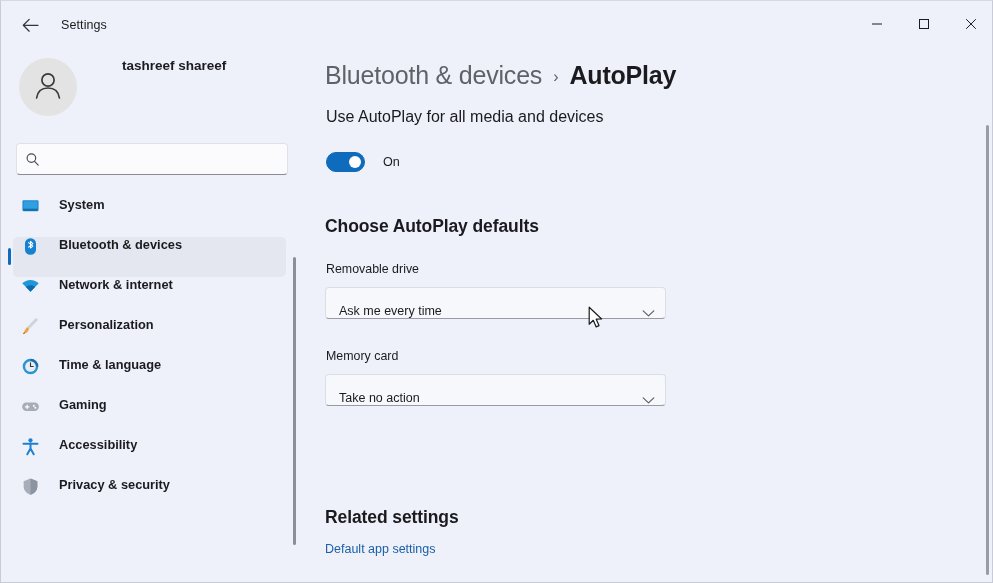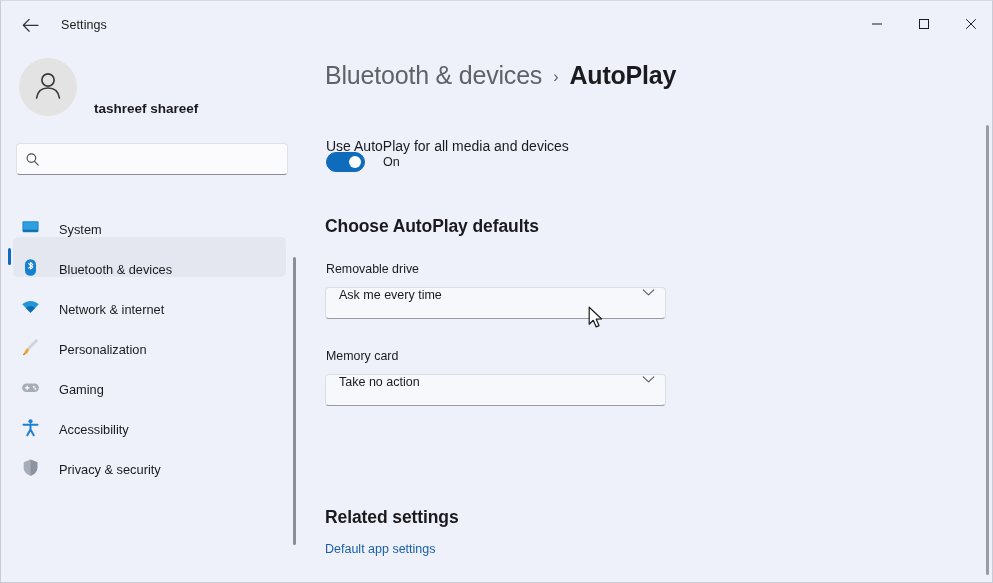--- a/index.html
+++ b/index.html
@@ -47,22 +47,23 @@
     display: flex; align-items: center; justify-content: center;
   }
 
   
   #sidebar {
     position: absolute; left: 0; top: 48px;
     width: 297px; height: 535px;
     background: #eef1f9;
   }
   #profile {
-    display: flex; align-items: flex-end;
+    display: flex; align-items: flex-start;
     margin: 9px 0 0 18px;
+    gap: 28px;
   }
   #avatar {
     width: 58px; height: 58px;
     border-radius: 50%;
     background: #e3e3e3;
     display: flex; align-items: center; justify-content: center;
     flex: 0 0 auto;
   }
   #profile-name {
     margin-left: 17px;
@@ -95,21 +96,21 @@
   #navlist {
     position: absolute; left: 0; top: 148px;
     width: 297px; height: 387px;
     overflow: hidden;
   }
   .nav-item {
     position: relative;
     height: 40px;
     margin: 0 12px 0 12px;
     border-radius: 5px;
-    display: flex; align-items: flex-end;
+    display: flex; align-items: flex-start; font-weight: bold;
   }
   .nav-item.selected { background: #e4e7ef; }
   .nav-item.selected::before {
     content: "";
     position: absolute;
     left: -5px; top: 11px;
     width: 3px; height: 17px;
     border-radius: 2px;
     background: #0f6cbd;
   }
@@ -155,22 +156,22 @@
     position: relative; top: -2px;
   }
   #crumb-current {
     font-size: 25px;
     font-weight: 600;
     color: #1b1b1f;
     letter-spacing: -.2px;
   }
 
   #toggle-label {
-    position: absolute; left: 28px; top: 89px;
-    font-size: 14px; color: #1b1b1f;
+    position: absolute; left: 28px; top: 59px;
+    font-size: 16px; color: #1b1b1f;
   }
   #toggle-row {
     position: absolute; left: 28px; top: 103px;
     display: flex; align-items: center;
   }
   #toggle {
     width: 39px; height: 20px;
     border-radius: 11px;
     background: #0f6cbd;
     position: relative;
@@ -207,21 +208,21 @@
   #lbl-removable { top: 213px; }
   #lbl-memory    { top: 300px; }
 
   .combo {
     position: absolute; left: 27px;
     width: 341px; height: 32px;
     background: #f7f8fc;
     border: 1px solid #dcdee6;
     border-bottom: 1px solid #9a9aa4;
     border-radius: 4px;
-    display: flex; align-items: flex-start; gap: 32px;
+    display: flex; align-items: flex-end; gap: 32px;
   }
   #combo-removable { top: 238px; }
   #combo-memory    { top: 325px; }
   .combo-value {
     flex: 1;
     padding-left: 13px;
     font-size: 12.5px;
     color: #1b1b1f;
   }
   .combo-chev {
@@ -353,20 +354,31 @@
             <path d="M17.4 2.1 C17.9 2.6 17.9 3.3 17.4 3.8 L8.6 12.6 L6.4 10.4 L15.2 1.6 C15.7 1.1 16.9 1.6 17.4 2.1 Z" fill="#cfd3da"></path>
             <path d="M8.6 12.6 L6.4 10.4 L4.1 14 L2.1 18.1 L6.4 16.2 Z" fill="#f0a33c"></path>
             <path d="M3.2 16 L2.1 18.1 L4.3 17 Z" fill="#8c6134"></path>
           </svg>
         </span>
         <span class="nav-label">Personalization</span>
       </div>
 
 
 
+      <div class="nav-item">
+        <span class="nav-icon">
+          <svg width="19" height="19" viewBox="0 0 20 20">
+            <circle cx="10" cy="10" r="8.2" fill="#2a93d5"></circle>
+            <path d="M10 1.8 A8.2 8.2 0 0 1 18.2 10 L10 10 Z" fill="#1b6fa8"></path>
+            <circle cx="10" cy="10" r="5.6" fill="#e9edf2"></circle>
+            <path d="M10 6.2 V10 H12.9" stroke="#30363d" stroke-width="1.15" fill="none" stroke-linecap="round"></path>
+          </svg>
+        </span>
+        <span class="nav-label">Time &amp; language</span>
+      </div>
 
       <div class="nav-item">
         <span class="nav-icon">
           <svg width="19" height="19" viewBox="0 0 20 20">
             <path d="M5.6 5.9 h8.8 a4.4 4.4 0 0 1 0 8.8 h-8.8 a4.4 4.4 0 0 1 0 -8.8 Z" fill="#a6adb8"></path>
             <path d="M6.5 8.4 v3.8 M4.6 10.3 h3.8" stroke="#ffffff" stroke-width="1.25" stroke-linecap="round"></path>
             <circle cx="13.5" cy="9.1" r="1.05" fill="#ffffff"></circle>
             <circle cx="15.1" cy="11.3" r="1.05" fill="#ffffff"></circle>
           </svg>
         </span>

